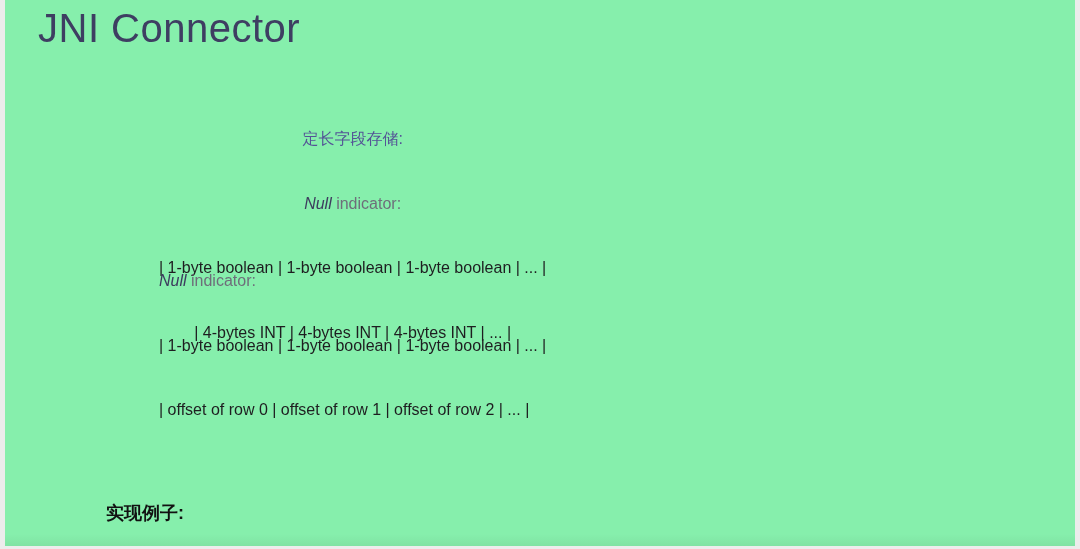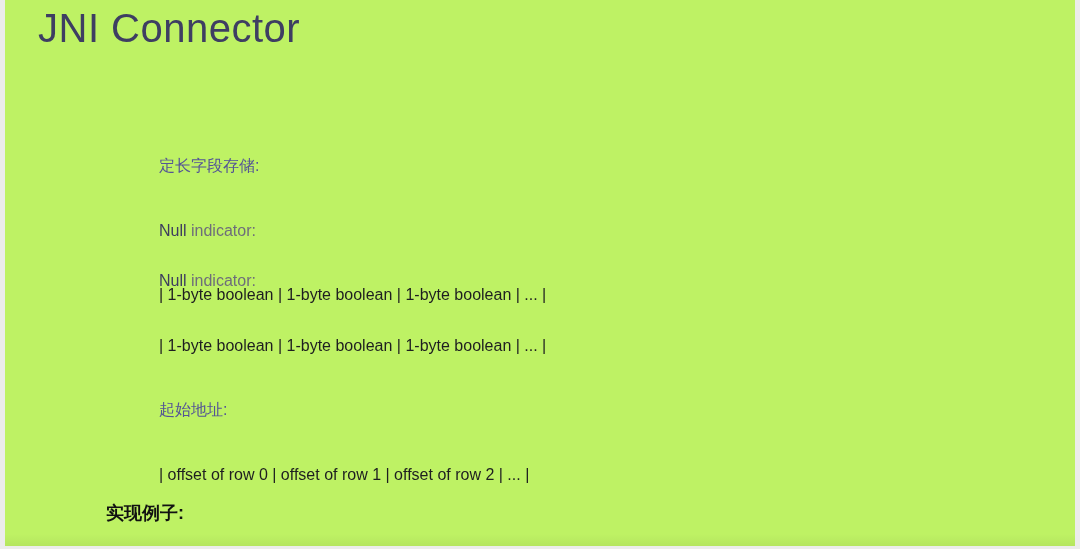--- a/index.html
+++ b/index.html
@@ -15,21 +15,21 @@
     position: relative;
     width: 1080px;
     height: 549px;
   }
   .slide {
     position: absolute;
     left: 5px;
     right: 5px;
     top: 0;
     bottom: 3px;
-    background: #bef264;
+    background: #86efac;
   }
   .slide::after {
     content: "";
     position: absolute;
     left: 0; right: 0; bottom: 0;
     height: 12px;
     background: linear-gradient(to bottom, rgba(0,0,0,0), rgba(0,0,0,0.05));
     pointer-events: none;
   }
   .title {
@@ -44,24 +44,24 @@
     color: var(--c-title, #3e3e62);
   }
   .block {
     position: absolute;
     left: 154px;             
     font-size: 16px;
     line-height: 21.5px;
     color: var(--c-body, #1e1e20);
     white-space: pre;
   }
-  .block-fixed { top: 112px; }
+  .block-fixed { top: 85px; text-align: center; }
   .block-var   { top: 227px; }
   .heading-cn  { color: var(--c-heading_cn, #545496); }
-  .null-word   { color: var(--c-null_word, #3d3d5e); }
+  .null-word   { color: var(--c-null_word, #3d3d5e); font-style: italic; }
   .indicator-word { color: var(--c-indicator, #6e6e7a); }
   .examples {
     position: absolute;
     left: 101px;             
     top: 450px;
     font-size: 18px;
     line-height: 25.5px;
     color: var(--c-label, #1a1a1a);
     white-space: pre;
   }
@@ -72,26 +72,26 @@
 
 <div class="canvas">
   <div class="slide">
 
     <h1 class="title">JNI Connector</h1>
 
     <div class="block block-fixed">
       <div class="heading-cn">定长字段存储:</div>
       <div><span class="null-word">Null</span><span class="indicator-word"> indicator:</span></div>
       <div>| 1-byte boolean | 1-byte boolean | 1-byte boolean | ... |</div>
+      <div>| 4-bytes INT | 4-bytes INT | 4-bytes INT | ... |</div>
     </div>
 
     <div class="block block-var">
       <div><span class="null-word">Null</span><span class="indicator-word"> indicator:</span></div>
       <div>| 1-byte boolean | 1-byte boolean | 1-byte boolean | ... |</div>
-      <div class="heading-cn">起始地址:</div>
       <div>| offset of row 0 | offset of row 1 | offset of row 2 | ... |</div>
       
       
     </div>
 
     <div class="examples">
       <div class="ex-heading">实现例子:</div>
       
       
     </div>

